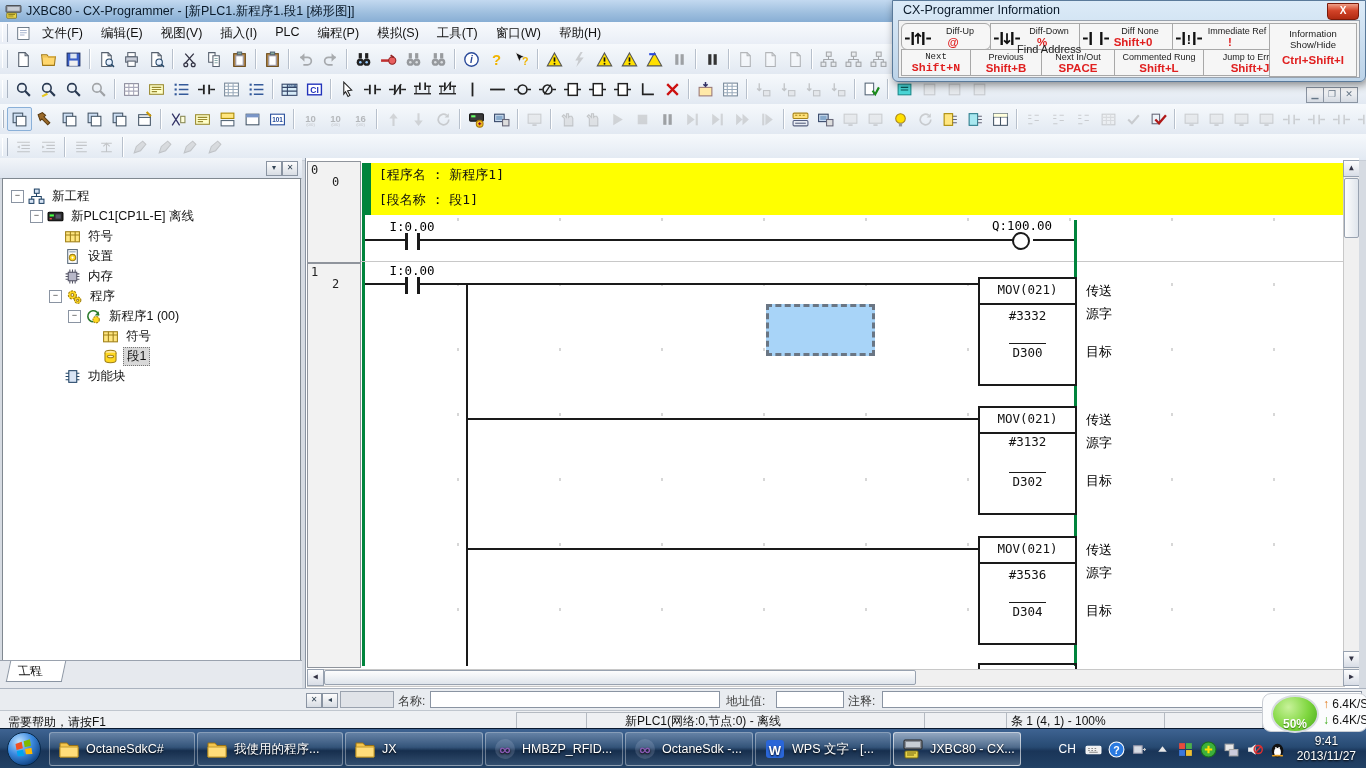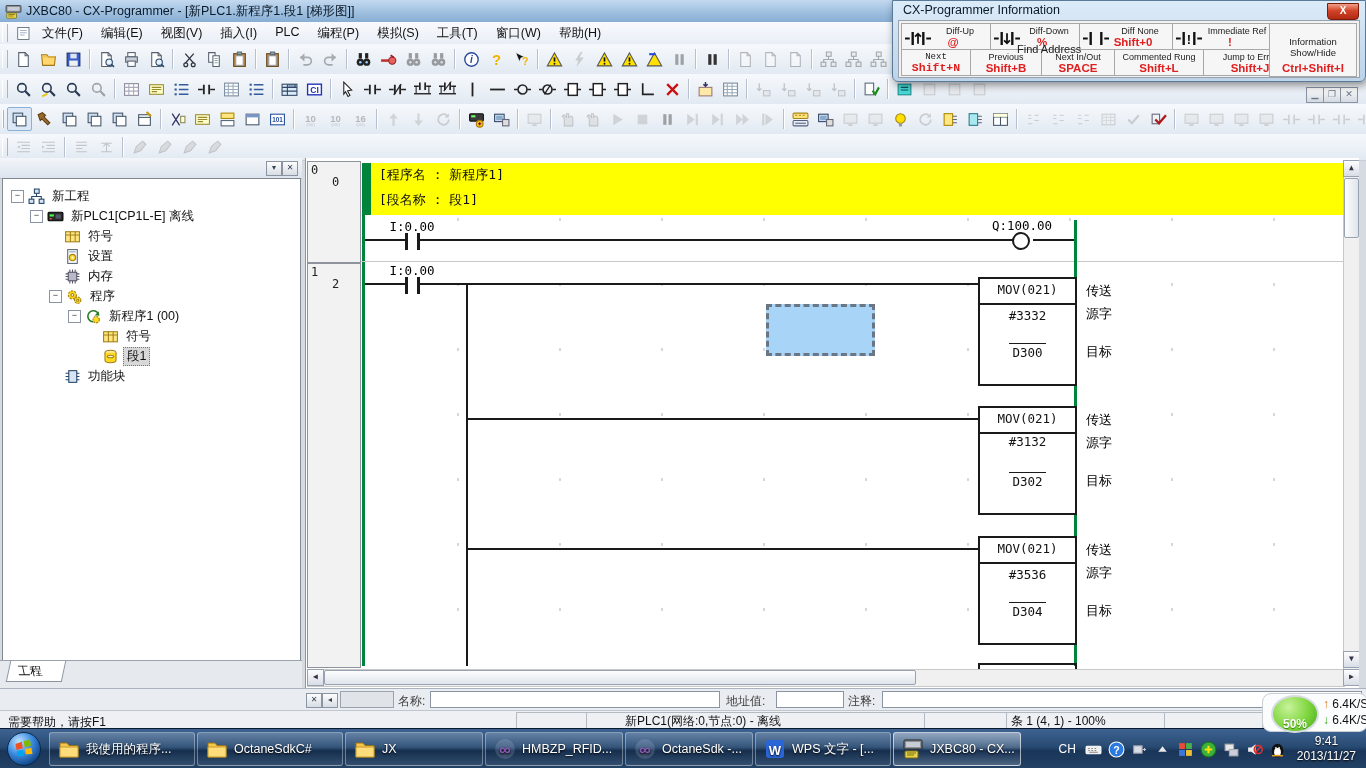--- a/index.html
+++ b/index.html
@@ -1200,28 +1200,28 @@
         <path d="M11.5 19.8l6.5-.3v6.5l-6.5-1z" fill="#00a4ef"></path>
           <path d="M20 19.3l6.5-.3v6.4l-6.5-.9z" fill="#ffb900"></path>
       </g>
     </svg>
     <span id="taskbtns" style="display:flex">
         <span class="tkbtn" style="width: 128px;">
           <span class="ticn"><svg viewBox="0 0 22 22" width="22" height="22">
               <path d="M2 5h7l2 2.5h9V19H2z" fill="#f4c64e" stroke="#9a7214"></path>
               <path d="M2 9h18v10H2z" fill="#ffdd7a" stroke="#c49a2a"></path>
             </svg></span>
-          <span>我使用的程序...</span>
+          <span>OctaneSdkC#</span>
         </span>
         <span class="tkbtn" style="width: 128px;">
           <span class="ticn"><svg viewBox="0 0 22 22" width="22" height="22">
               <path d="M2 5h7l2 2.5h9V19H2z" fill="#f4c64e" stroke="#9a7214"></path>
               <path d="M2 9h18v10H2z" fill="#ffdd7a" stroke="#c49a2a"></path>
             </svg></span>
-          <span>OctaneSdkC#</span>
+          <span>我使用的程序...</span>
         </span>
         <span class="tkbtn" style="width: 120px;">
           <span class="ticn"><svg viewBox="0 0 22 22" width="22" height="22">
               <path d="M2 5h7l2 2.5h9V19H2z" fill="#f4c64e" stroke="#9a7214"></path>
               <path d="M2 9h18v10H2z" fill="#ffdd7a" stroke="#c49a2a"></path>
             </svg></span>
           <span>JX</span>
         </span>
         <span class="tkbtn" style="width: 120px;">
           <span class="ticn"><svg viewBox="0 0 22 22" width="22" height="22">
@@ -1307,21 +1307,21 @@
 
   <span class="mdib" style="left:1306px;top:87px">▁</span>
   <span class="mdib" style="left:1323px;top:87px">❐</span>
   <span class="mdib" style="left:1340px;top:87px">✕</span>
 
   <div id="popup" class="abs">
     <span id="popttl">CX-Programmer Information</span>
     <span id="popx">X</span>
     <div id="popbody">
       <div class="prow" style="top:2px" id="poprow1">
-          <div class="pcell" style="width: 88px; height: 25px;">
+          <div class="pcell" style="width: 88px; height: 25px; border-radius: 6px;">
             <span class="pic"><svg viewBox="0 0 22 14" width="26" height="17">
                 <path d="M0 7h4M18 7h4" stroke="#111" stroke-width="1.6"></path>
                 <path d="M6.5 1.5v11M15.5 1.5v11" stroke="#111" stroke-width="2"></path>
                 <path d="M11 11.5V3M8.5 5.5L11 3l2.5 2.5" fill="none" stroke="#111" stroke-width="1.5"></path>
               </svg></span>
             <div class="plab" style="margin-left: 28px;">Diff-Up</div>
             <div class="pkey" style="margin-left: 14px;">@</div>
           </div>
           <div class="pcell" style="width: 88px; height: 25px;">
             <span class="pic"><svg viewBox="0 0 22 14" width="26" height="17">
@@ -1367,19 +1367,19 @@
             <div class="plab">Commented Rung</div>
             <div class="pkey">Shift+L</div>
           </div>
           <div class="pcell" style="width: 92px; height: 25px;">
             <div class="plab">Jump to Error</div>
             <div class="pkey">Shift+J</div>
           </div>
         </div>
       <span id="findaddr">Find Address</span>
       <div id="pinfo">
-        <div class="plab" style="margin-top:12px">Information</div>
+        <div class="plab" style="margin-top:4px">Information</div>
         <div class="plab">Show/Hide</div>
         <div class="pkey">Ctrl+Shift+I</div>
       </div>
     </div>
   </div>
 </div>
 
 </body></html>

